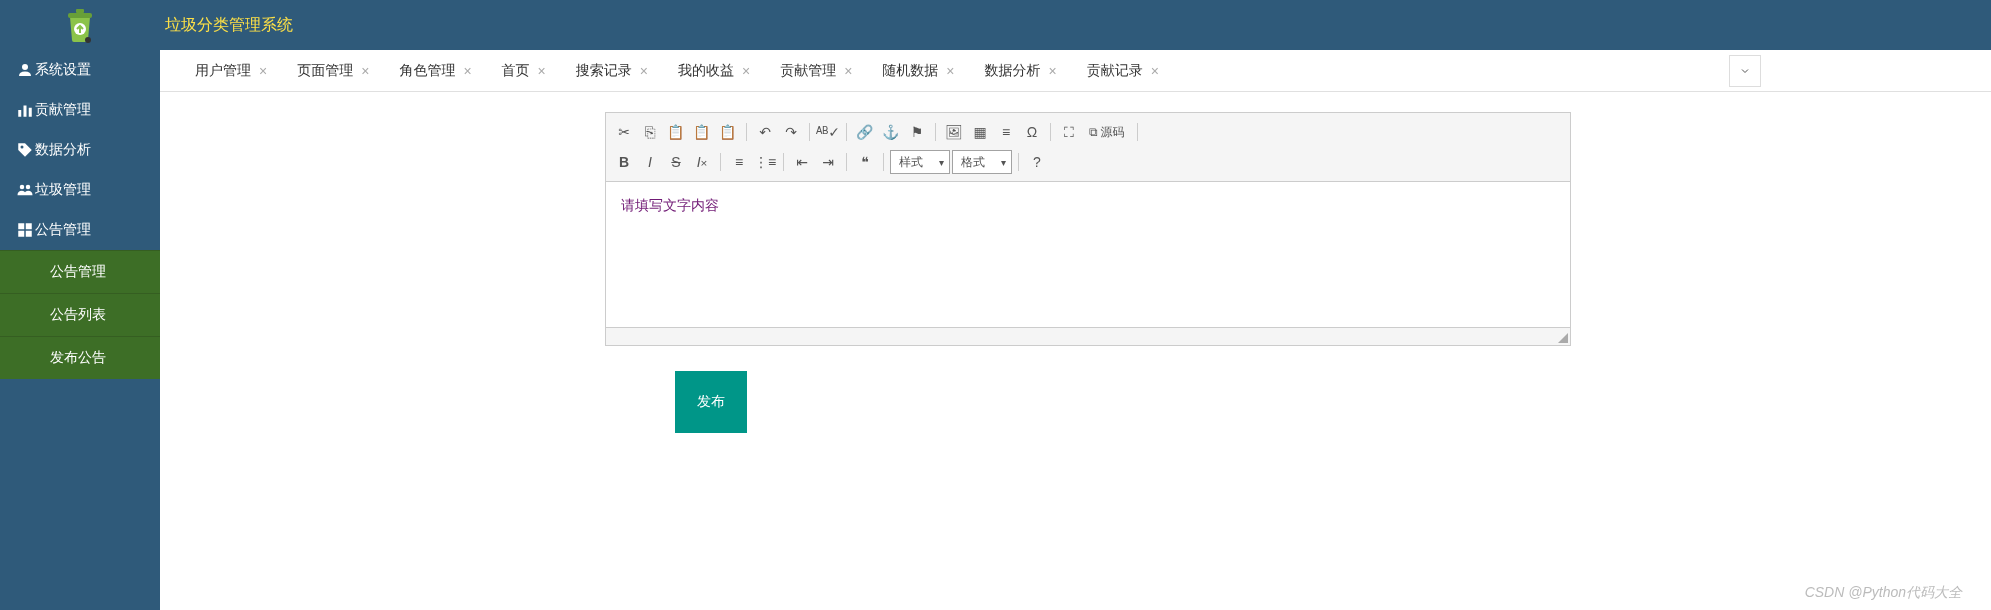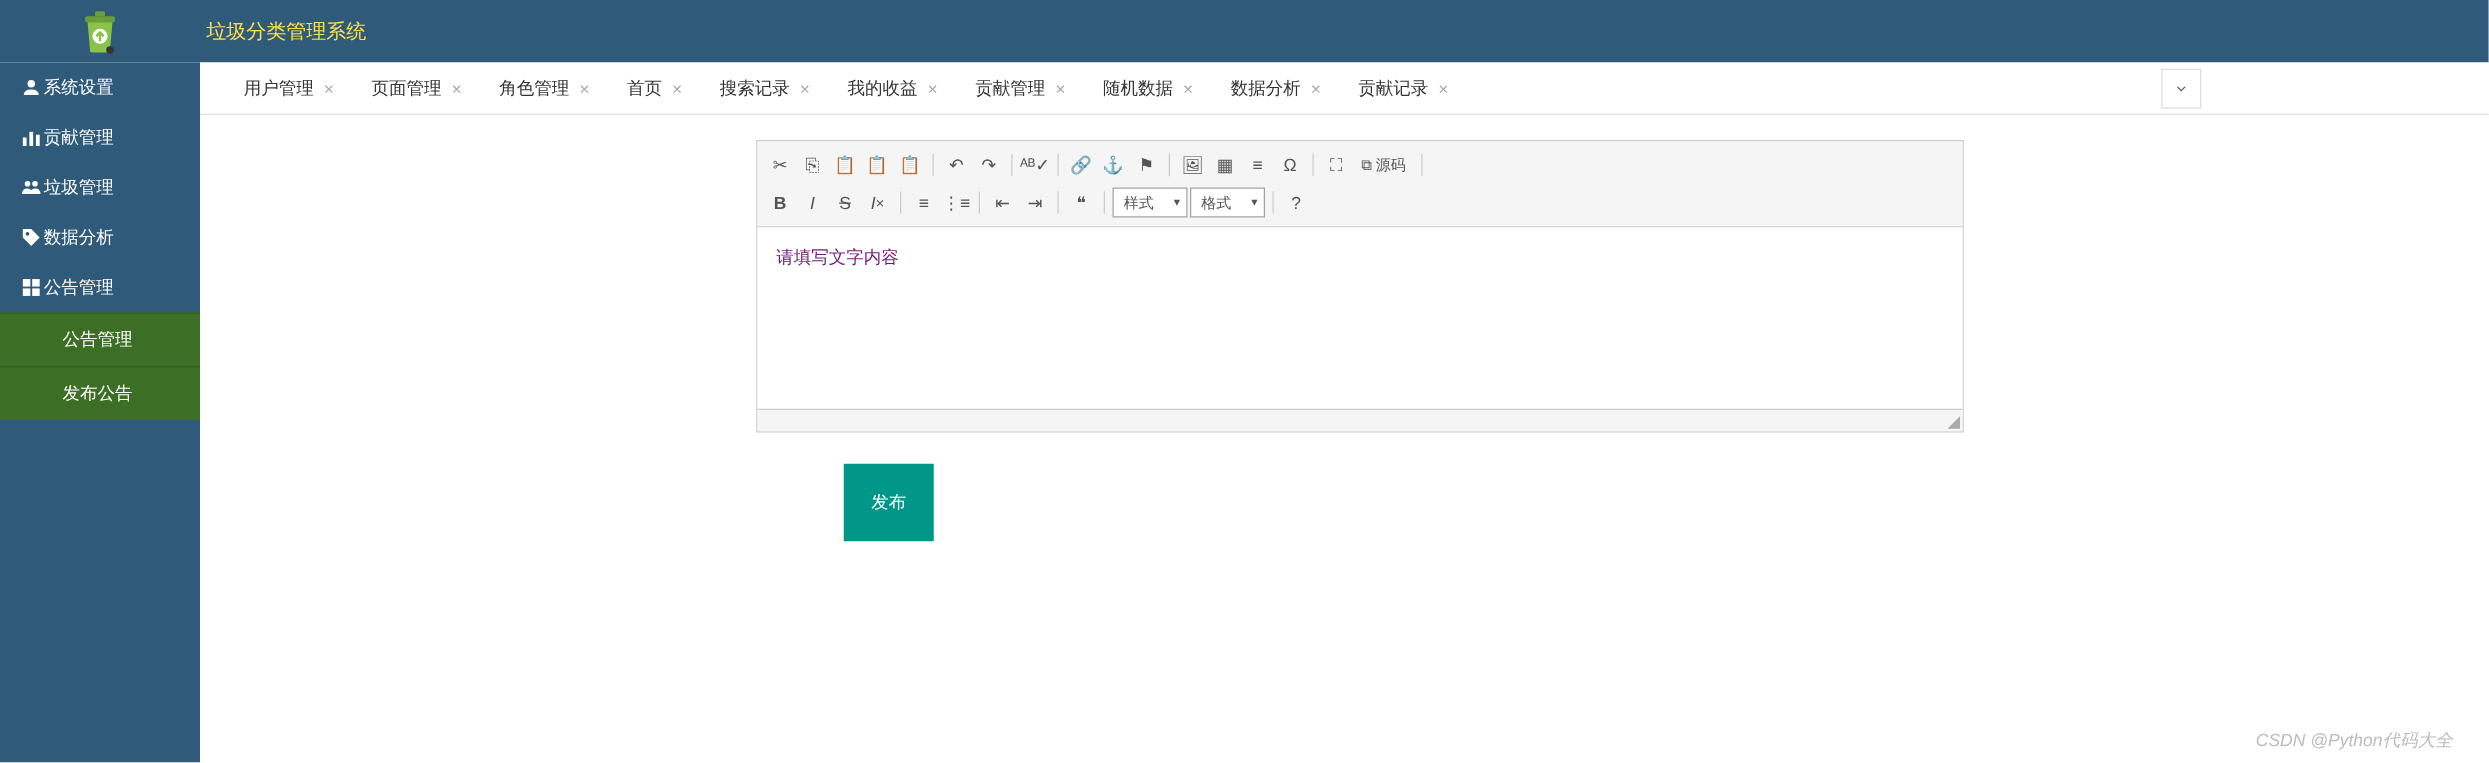--- a/index.html
+++ b/index.html
@@ -82,48 +82,49 @@
             <rect x="3" y="12" width="4" height="9"></rect>
             <rect x="10" y="6" width="4" height="15"></rect>
             <rect x="17" y="9" width="4" height="12"></rect>
           </svg>
         </span>
       <span class="label">贡献管理</span>
     </div>
     <div class="nav-item">
       <span class="icon">
           <svg width="18" height="18" viewBox="0 0 24 24" fill="#fff">
+            <path d="M3 3 L12 3 L21 12 L12 21 L3 12 Z"></path>
+            <circle cx="8" cy="8" r="2" fill="#2f5a7a"></circle>
+          </svg>
+        </span>
+      <span class="label">数据分析</span>
+    </div>
+    <div class="nav-item">
+      <span class="icon">
+          <svg width="18" height="18" viewBox="0 0 24 24" fill="#fff">
             <circle cx="8" cy="8" r="3"></circle>
             <circle cx="16" cy="8" r="3"></circle>
             <path d="M2 19 Q2 13 8 13 Q11 13 12 15 Q13 13 16 13 Q22 13 22 19 Z"></path>
           </svg>
         </span>
       <span class="label">垃圾管理</span>
-    </div>
-    <div class="nav-item">
-      <span class="icon">
-          <svg width="18" height="18" viewBox="0 0 24 24" fill="#fff">
-            <path d="M3 3 L12 3 L21 12 L12 21 L3 12 Z"></path>
-            <circle cx="8" cy="8" r="2" fill="#2f5a7a"></circle>
-          </svg>
-        </span>
-      <span class="label">数据分析</span>
     </div>
     <div class="nav-item">
       <span class="icon">
           <svg width="18" height="18" viewBox="0 0 24 24" fill="#fff">
             <rect x="3" y="3" width="8" height="8"></rect>
             <rect x="13" y="3" width="8" height="8"></rect>
             <rect x="3" y="13" width="8" height="8"></rect>
             <rect x="13" y="13" width="8" height="8"></rect>
           </svg>
         </span>
       <span class="label">公告管理</span>
     </div>
     <div class="sub-item">公告管理</div>
+    <div class="sub-item">公告列表</div>
     <div class="sub-item">发布公告</div>
   </div>
 
   <div class="main">
     <div class="tabs">
       <div class="tab">
           <span>用户管理</span>
           <span class="close">×</span>
         </div>
       <div class="tab">

